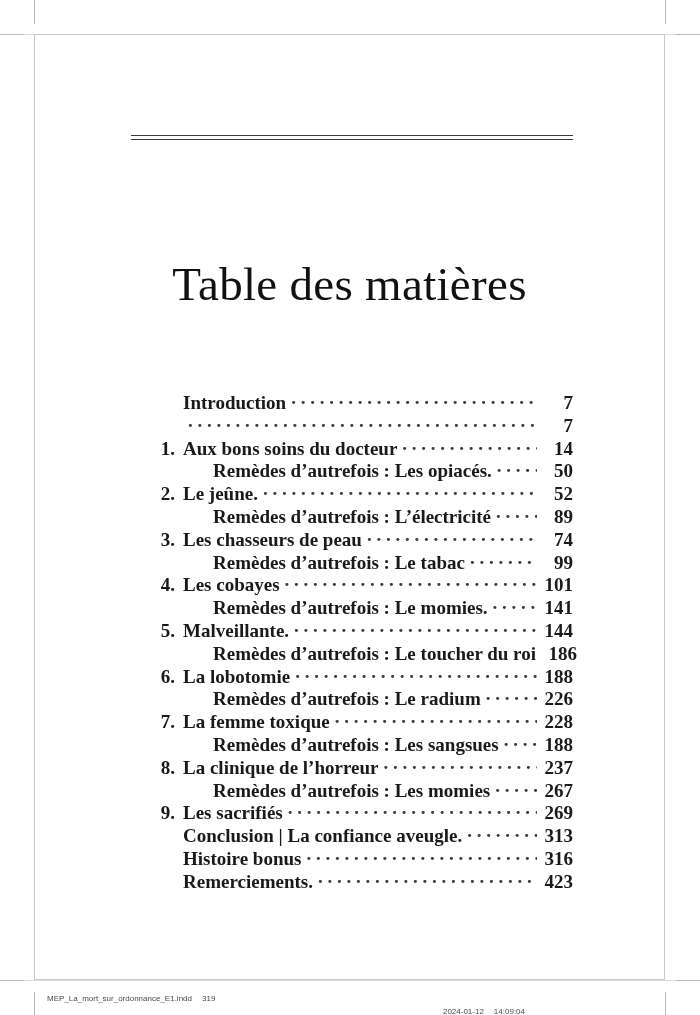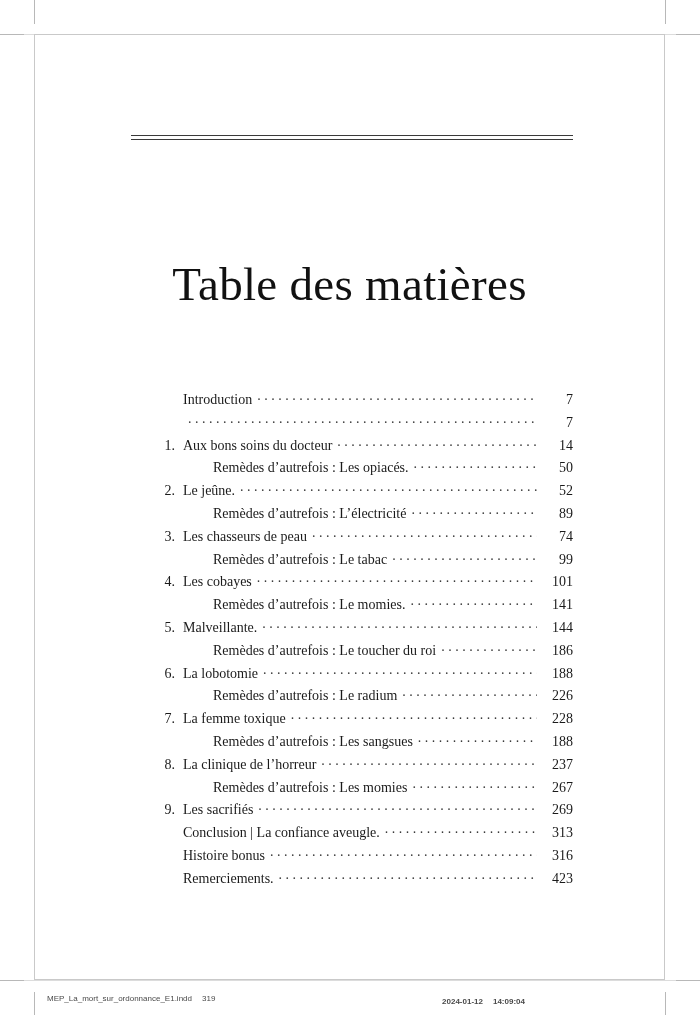--- a/index.html
+++ b/index.html
@@ -92,21 +92,22 @@
     letter-spacing: 0.3px;
     color: #111111;
     margin-top: 15px;
   }
 
   .toc {
     position: absolute;
     left: 123px;
     top: 356px;
     width: 416px;
-    font-size: 14px;
+    font-size: 19px;
+    font-weight: bold;
   }
 
   .toc-row {
     display: flex;
     align-items: baseline;
     height: 22.8px;
     white-space: nowrap;
   }
 
   .num {
@@ -160,23 +161,22 @@
     color: #4a4a4a;
   }
   .footer-left {
     position: absolute;
     left: 47px;
     top: 0;
   }
   .footer-right {
     position: absolute;
     right: 47px;
-    top: 3px;
+    top: 13px;
     text-align: left;
-    font-weight: bold;
   }
   .footer-sep { display: inline-block; width: 10px; }
 </style>
 </head>
 <body>
 
 <div class="guide-top"></div>
 <div class="guide-bottom"></div>
 
 <div class="crop-v mark-tl-v"></div>

